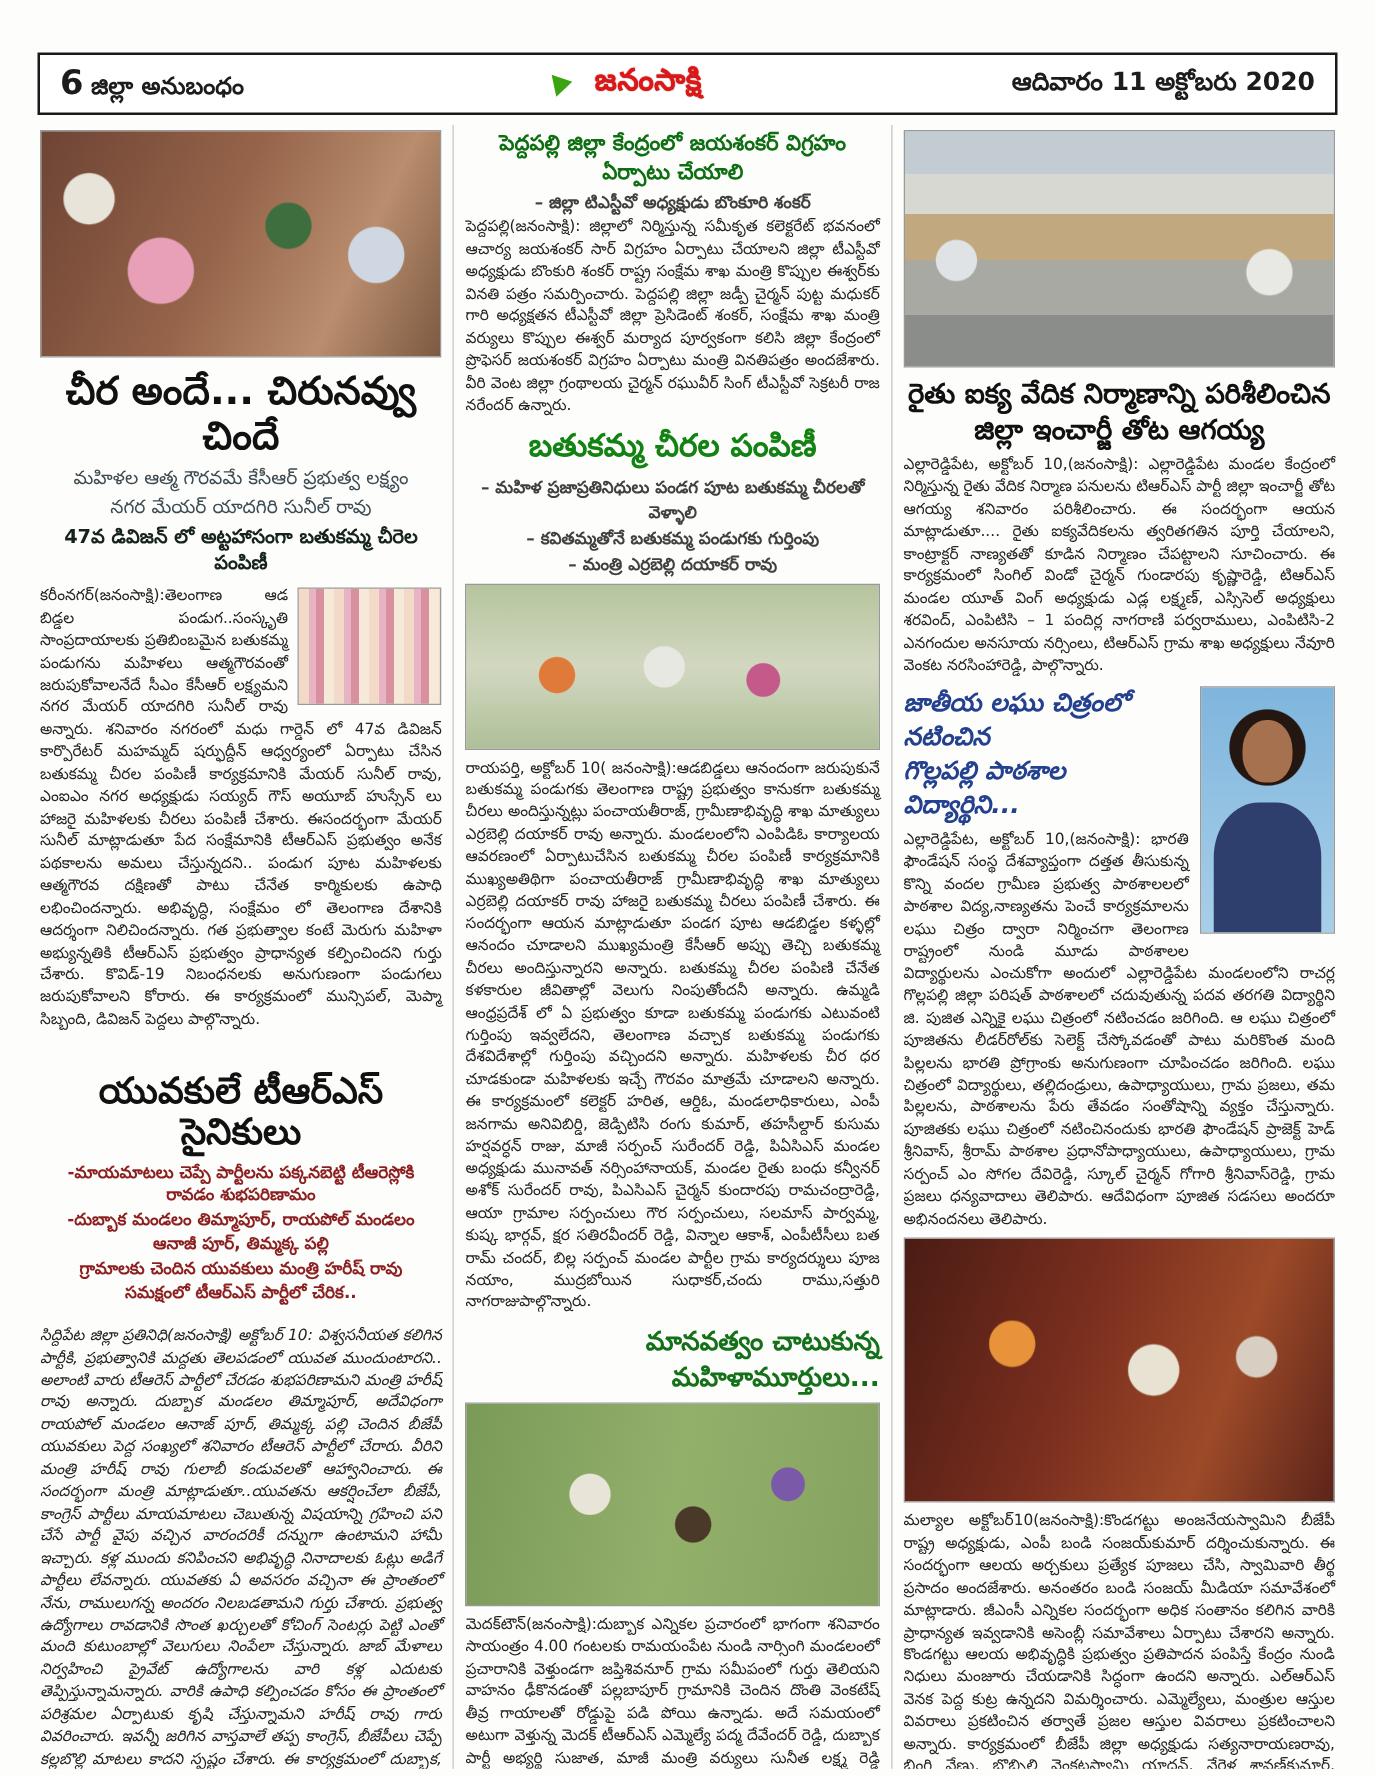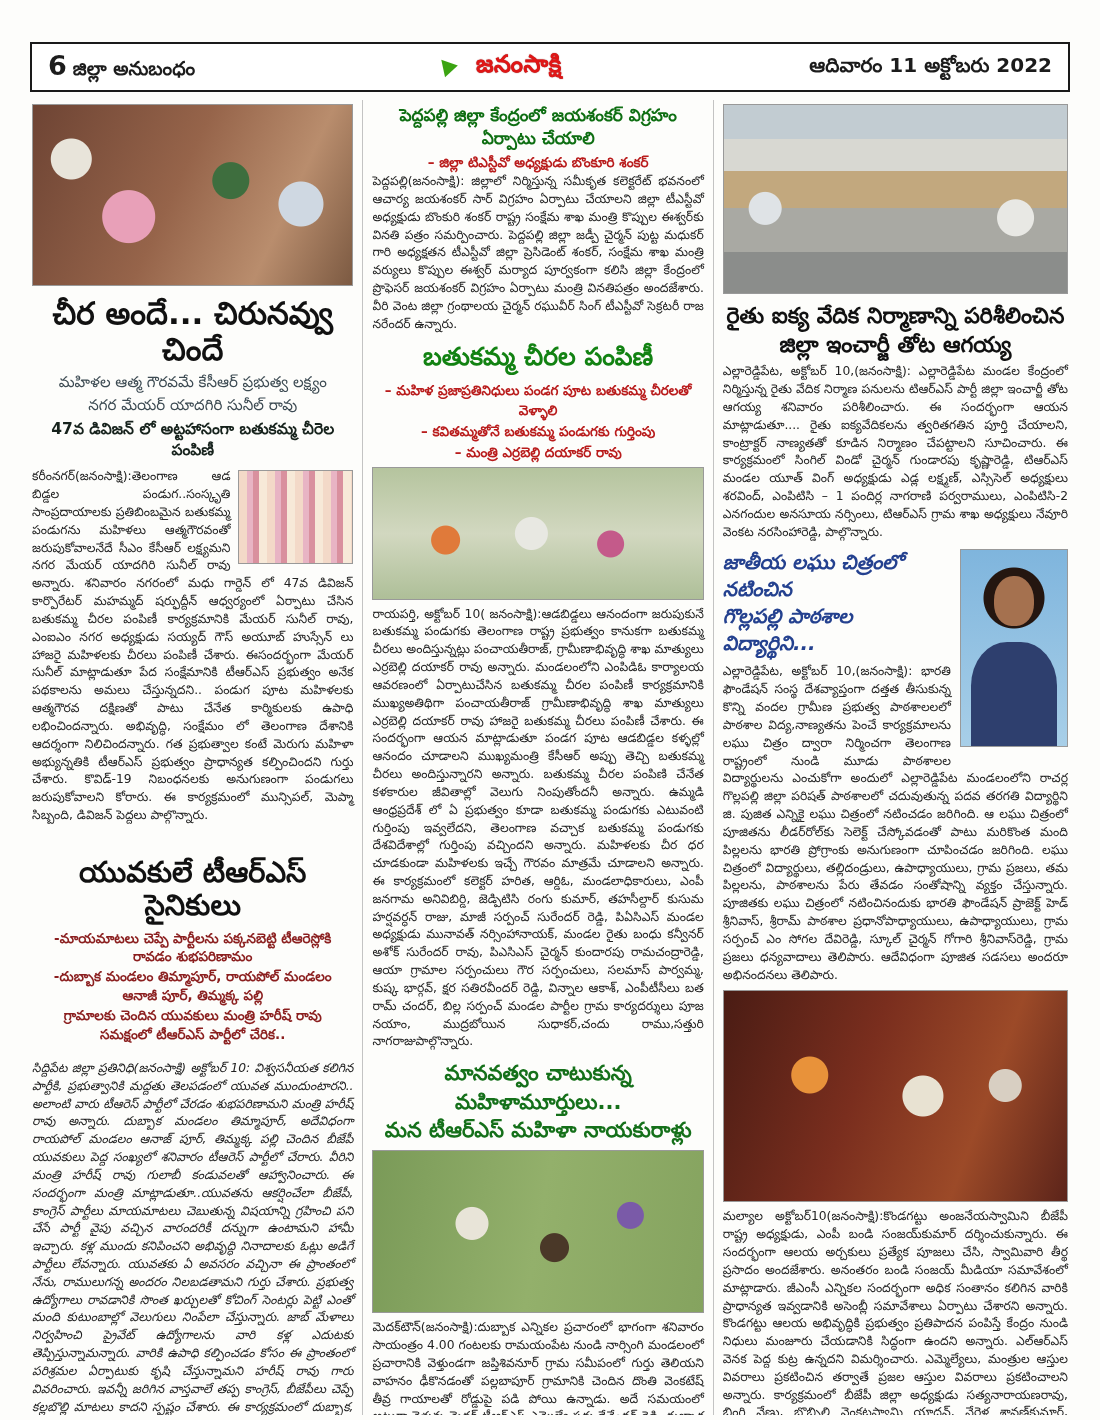--- a/index.html
+++ b/index.html
@@ -24,24 +24,24 @@
   .col-left{width:337px;padding-left:2px;}
   .col-mid{width:356px;border-left:1px solid #c3c3c3;border-right:1px solid #c3c3c3;}
   .col-right{width:361px;padding-right:2px;}
   
   .body-text{font-size:12.3px;line-height:1.45;text-align:justify;color:#222;}
   .h-big{font-size:31px;font-weight:bold;text-align:center;margin:10px 0 6px;line-height:1.15;color:#111;}
   .h-med{font-size:22px;font-weight:bold;text-align:center;line-height:1.3;margin:8px 0 4px;color:#111;}
   .sub{font-size:15px;text-align:center;color:#3c4a52;margin:2px 0;}
   .sub-bold{font-size:15.5px;font-weight:bold;text-align:center;color:#16221c;margin:3px 0 6px;}
   .maroon-sub{font-size:13.5px;font-weight:bold;text-align:center;color:#8b1f1f;line-height:1.4;margin:1px 16px;}
-  .green-sub{font-size:13.5px;font-weight:bold;text-align:center;color:#b91c1c;line-height:1.5;margin:1px 0;}
+  .green-sub{font-size:13.5px;font-weight:bold;text-align:center;color:#404040;line-height:1.5;margin:1px 0;}
   .h-green-top{font-size:17px;font-weight:bold;text-align:center;color:#0e6e12;line-height:1.35;margin:4px 0 2px;}
   .h-green-big{font-size:25px;font-weight:bold;text-align:center;color:#128212;margin:8px 0 3px;}
-  .h-green-two{font-size:21px;font-weight:bold;text-align:center;color:#15701a;line-height:1.35;margin:8px 0 6px;}
+  .h-green-two{font-size:21px;font-weight:bold;text-align:right;color:#15701a;line-height:1.35;margin:8px 0 6px;}
   .h-blue-two{font-size:20px;font-weight:bold;color:#24418f;line-height:1.35;margin:6px 0 6px;text-align:center;font-style:italic;}
   
   .photo{width:100%;border:1px solid #999;box-sizing:border-box;margin:4px 0 6px;}
   .ph-sari-dist{height:182px;background:
     radial-gradient(circle at 30% 62%, #e8a0b8 0 26px, transparent 27px),
     radial-gradient(circle at 12% 30%, #e8e4da 0 20px, transparent 21px),
     radial-gradient(circle at 62% 42%, #3e6e3e 0 18px, transparent 19px),
     radial-gradient(circle at 84% 55%, #cfd8e2 0 22px, transparent 23px),
     linear-gradient(115deg,#6e4434,#96644a 45%,#b98d6d 75%,#7c5a42);}
   .ph-construction{height:190px;background:
@@ -85,21 +85,21 @@
 
   <div class="masthead">
     <div class="m-left">
       <span class="pagenum">6</span>
       <span>జిల్లా అనుబంధం</span>
     </div>
     <div class="m-center">
       <span class="leaf"></span>
       <span class="logo-text">జనంసాక్షి</span>
     </div>
-    <div class="m-right">ఆదివారం 11 అక్టోబరు 2022</div>
+    <div class="m-right">ఆదివారం 11 అక్టోబరు 2020</div>
   </div>
 
   <div class="cols">
 
     <div class="col col-left">
       <div class="photo ph-sari-dist"></div>
 
       <div>
         <div class="h-big">చీర అందే... చిరునవ్వు చిందే</div>
         <div class="sub">మహిళల ఆత్మ గౌరవమే కేసీఆర్ ప్రభుత్వ లక్ష్యం</div>
@@ -142,21 +142,20 @@
         <div class="green-sub">– మంత్రి ఎర్రబెల్లి దయాకర్ రావు</div>
         <div class="photo ph-bathukamma"></div>
         <div class="body-text">
           <span>రాయపర్తి, అక్టోబర్ 10( జనంసాక్షి):ఆడబిడ్డలు ఆనందంగా జరుపుకునే బతుకమ్మ పండుగకు తెలంగాణ రాష్ట్ర ప్రభుత్వం కానుకగా బతుకమ్మ చీరలు అందిస్తున్నట్లు పంచాయతీరాజ్, గ్రామీణాభివృద్ధి శాఖ మాత్యులు ఎర్రబెల్లి దయాకర్ రావు అన్నారు. మండలంలోని ఎంపిడిఓ కార్యాలయ ఆవరణంలో ఏర్పాటుచేసిన బతుకమ్మ చీరల పంపిణీ కార్యక్రమానికి ముఖ్యఅతిథిగా పంచాయతీరాజ్ గ్రామీణాభివృద్ధి శాఖ మాత్యులు ఎర్రబెల్లి దయాకర్ రావు హాజరై బతుకమ్మ చీరలు పంపిణీ చేశారు. ఈ సందర్భంగా ఆయన మాట్లాడుతూ పండగ పూట ఆడబిడ్డల కళ్ళల్లో ఆనందం చూడాలని ముఖ్యమంత్రి కేసీఆర్ అప్పు తెచ్చి బతుకమ్మ చీరలు అందిస్తున్నారని అన్నారు. బతుకమ్మ చీరల పంపిణి చేనేత కళకారుల జీవితాల్లో వెలుగు నింపుతోందనీ అన్నారు. ఉమ్మడి ఆంధ్రప్రదేశ్ లో ఏ ప్రభుత్వం కూడా బతుకమ్మ పండుగకు ఎటువంటి గుర్తింపు ఇవ్వలేదని, తెలంగాణ వచ్చాక బతుకమ్మ పండుగకు దేశవిదేశాల్లో గుర్తింపు వచ్చిందని అన్నారు. మహిళలకు చీర ధర చూడకుండా మహిళలకు ఇచ్చే గౌరవం మాత్రమే చూడాలని అన్నారు. ఈ కార్యక్రమంలో కలెక్టర్ హరిత, ఆర్డిఓ, మండలాధికారులు, ఎంపీ జనగామ అనివిబిర్డి, జెడ్పిటిసి రంగు కుమార్, తహసీల్దార్ కుసుమ హర్షవర్ధన్ రాజు, మాజీ సర్పంచ్ సురేందర్ రెడ్డి, పిఏసిఎస్ మండల అధ్యక్షుడు మునావత్ నర్సింహానాయక్, మండల రైతు బంధు కన్వీనర్ అశోక్ సురేందర్ రావు, పిఎసిఎస్ చైర్మన్ కుందారపు రామచంద్రారెడ్డి, ఆయా గ్రామాల సర్పంచులు గౌర సర్పంచులు, సలమాస్ పార్వమ్మ, కుష్క భార్గవ్, క్షర సతిరవీందర్ రెడ్డి, విన్నాల ఆకాశ్, ఎంపీటీసీలు బత రామ్ చందర్, బిల్ల సర్పంచ్ మండల పార్టీల గ్రామ కార్యదర్శులు పూజ నయాం, ముద్రబోయిన సుధాకర్,చందు రాము,సత్తురి నాగరాజుపాల్గొన్నారు.</span>
         </div>
       </div>
 
       <div>
         <div class="h-green-two">
           <div>మానవత్వం చాటుకున్న మహిళామూర్తులు...</div>
-          <div>మన టీఆర్ఎస్ మహిళా నాయకురాళ్లు</div>
         </div>
         <div class="photo ph-accident"></div>
         <div class="body-text">
           <span>మెదక్‌టౌన్(జనంసాక్షి):దుబ్బాక ఎన్నికల ప్రచారంలో భాగంగా శనివారం సాయంత్రం 4.00 గంటలకు రామయంపేట నుండి నార్సింగి మండలంలో ప్రచారానికి వెళ్తుండగా జప్తిశివనూర్ గ్రామ సమీపంలో గుర్తు తెలియని వాహనం ఢీకొనడంతో పల్లబాపూర్ గ్రామానికి చెందిన దొంతి వెంకటేష్ తీవ్ర గాయాలతో రోడ్డుపై పడి పోయి ఉన్నాడు. అదే సమయంలో అటుగా వెళ్తున్న మెదక్ టీఆర్ఎస్ ఎమ్మెల్యే పద్మ దేవేందర్ రెడ్డి, దుబ్బాక పార్టీ అభ్యర్థి సుజాత, మాజీ మంత్రి వర్యులు సునీత లక్ష్మ రెడ్డి ప్రమాదాన్ని చూసి వెంటనే కారు ఆపి క్షతగాత్రున్ని పరామర్శించి వెంటనే పోలీస్‌లకు, 108 వాహనానికి సమాచారం అందించారు. తీవ్ర రక్తస్రావం అవుతుండడంతో వెంకనే ఇక ఆలస్యం చేయకుండా రామయంపేట సీఐ వాహనంలో నార్సింగి చారి ఆసుపత్రికి తరలించారు. అనంతరం చారి హాస్పిటల్ డాక్టర్‌తో ఎమ్మెల్యే పద్మాదేవేందర్‌రెడ్డి మాట్లాడి క్షతగాత్రునికి మంచి వైద్యం అందించాల్సిందిగా సూచించారు.</span>
         </div>
       </div>
     </div>
 
     <div class="col col-right">
       <div class="photo ph-construction"></div>

